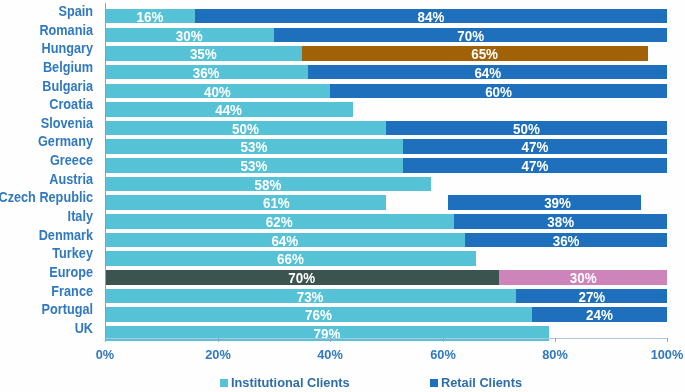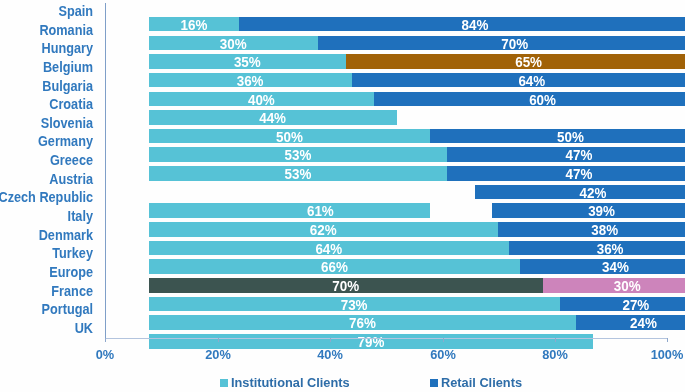--- a/index.html
+++ b/index.html
@@ -5,21 +5,21 @@
 <style>
   html,body{margin:0;padding:0;}
   body{width:685px;height:392px;background:#fefefe;overflow:hidden;
        font-family:"Liberation Sans",sans-serif;-webkit-font-smoothing:antialiased;}
   #chart{position:relative;width:685px;height:392px;}
   .row{position:absolute;left:0;right:0;height:14.6px;}
   .cat-label{position:absolute;left:-40px;width:133px;height:14.6px;text-align:right;
              color:#3179BE;font-weight:bold;font-size:13.8px;line-height:13px;white-space:nowrap;
              transform:scaleX(0.92) translateZ(0);transform-origin:100% 50%;}
   .bars{position:absolute;left:105.4px;top:0;width:561.9px;height:14.6px;}
-  .seg{position:absolute;top:12px;height:14.6px;overflow:hidden;margin-left:44px;}
+  .seg{position:absolute;top:4px;height:14.6px;overflow:hidden;}
   .seglbl{display:block;color:#ffffff;font-weight:bold;font-size:14.2px;line-height:17.6px;
           text-align:center;white-space:nowrap;transform:scaleX(0.945) translateZ(0);}
   .y-axis{position:absolute;left:104.7px;top:3.2px;width:1.1px;height:334.6px;background:#7F9FC8;}
   .x-axis{position:absolute;left:105.4px;top:337.8px;width:562.8px;height:1px;background:#B3C4DE;}
   .tick{position:absolute;top:337.8px;width:1px;height:4.6px;background:#8FA8CC;}
   .tick-label{position:absolute;top:348px;width:60px;text-align:center;color:#3179BE;
               font-weight:bold;font-size:13.6px;line-height:14px;transform:scaleX(0.94) translateZ(0);}
   .legend{position:absolute;left:200px;top:374px;width:340px;height:18px;}
   .legend-sq{position:absolute;top:5px;width:8px;height:8px;}
   .legend-label{position:absolute;top:1.6px;font-size:13.4px;font-weight:bold;color:#2E6DA8;
@@ -123,22 +123,22 @@
             <span class="seglbl" style="width:297.81px">53%</span>
           </div>
       <div class="seg" style="left:297.81px;width:264.09px;background:#1F70BC">
             <span class="seglbl" style="width:264.09px">47%</span>
           </div>
     </div>
   </div>
   <div class="row" style="top:172.75px">
     <div class="cat-label">Austria</div>
     <div class="bars">
-      <div class="seg" style="left:325.9px;width:236.0px;background:#1F70BC">
-            <span class="seglbl" style="width:236.0px">42%</span>
+      <div class="seg" style="left:0px;width:325.9px;background:#56C2D6">
+            <span class="seglbl" style="width:325.9px">58%</span>
           </div>
     </div>
   </div>
   <div class="row" style="top:191.4px">
     <div class="cat-label">Czech Republic</div>
     <div class="bars">
       <div class="seg" style="left:0px;width:281px;background:#56C2D6">
             <span class="seglbl" style="width:342.76px">61%</span>
           </div>
       <div class="seg" style="left:342.76px;width:193px;background:#1F70BC">
@@ -166,23 +166,20 @@
       <div class="seg" style="left:359.62px;width:202.28px;background:#1F70BC">
             <span class="seglbl" style="width:202.28px">36%</span>
           </div>
     </div>
   </div>
   <div class="row" style="top:247.35px">
     <div class="cat-label">Turkey</div>
     <div class="bars">
       <div class="seg" style="left:0px;width:370.85px;background:#56C2D6">
             <span class="seglbl" style="width:370.85px">66%</span>
-          </div>
-      <div class="seg" style="left:370.85px;width:191.05px;background:#1F70BC">
-            <span class="seglbl" style="width:191.05px">34%</span>
           </div>
     </div>
   </div>
   <div class="row" style="top:266.0px">
     <div class="cat-label">Europe</div>
     <div class="bars">
       <div class="seg" style="left:0px;width:393.33px;background:#3C5450">
             <span class="seglbl" style="width:393.33px">70%</span>
           </div>
       <div class="seg" style="left:393.33px;width:168.57px;background:#CD84BB">

